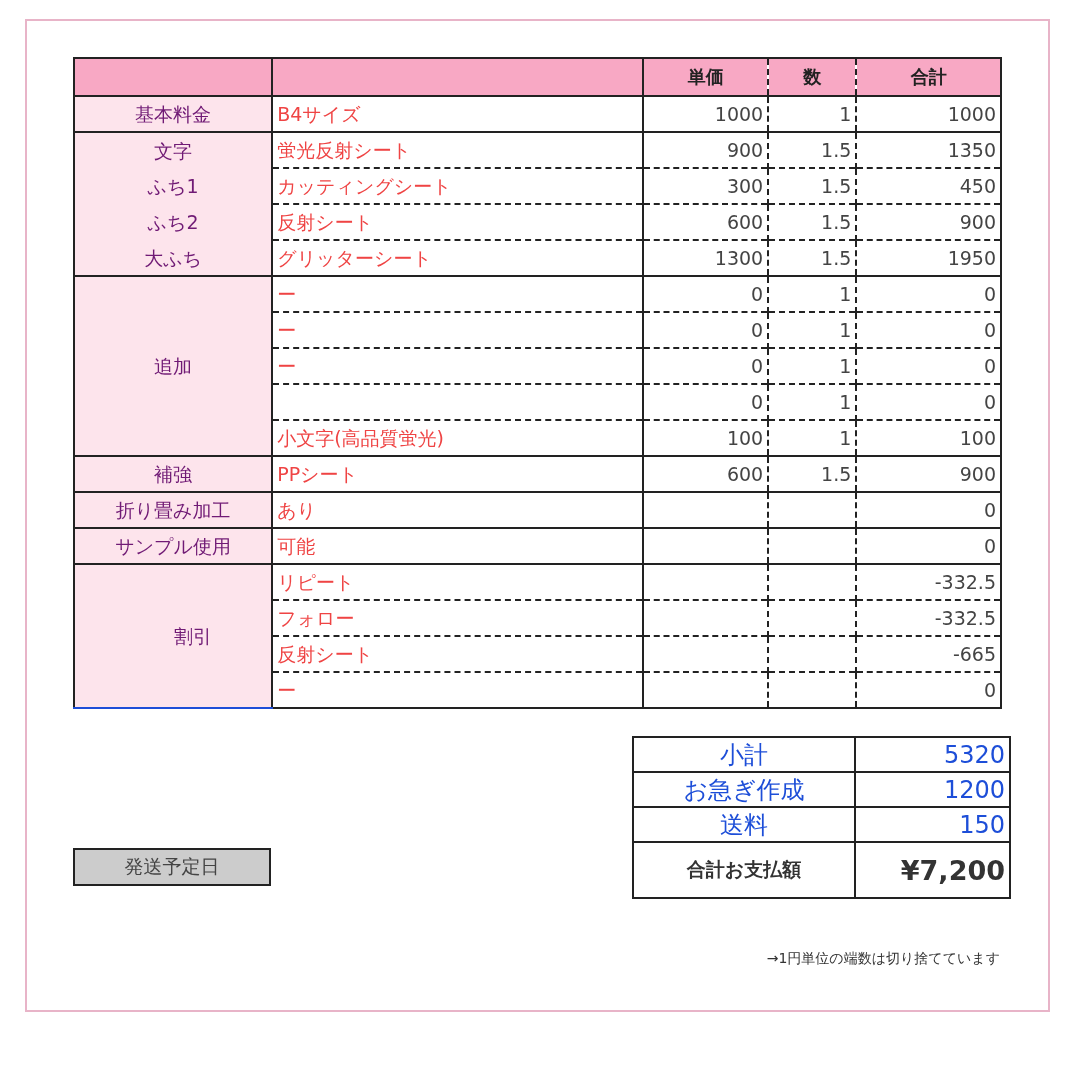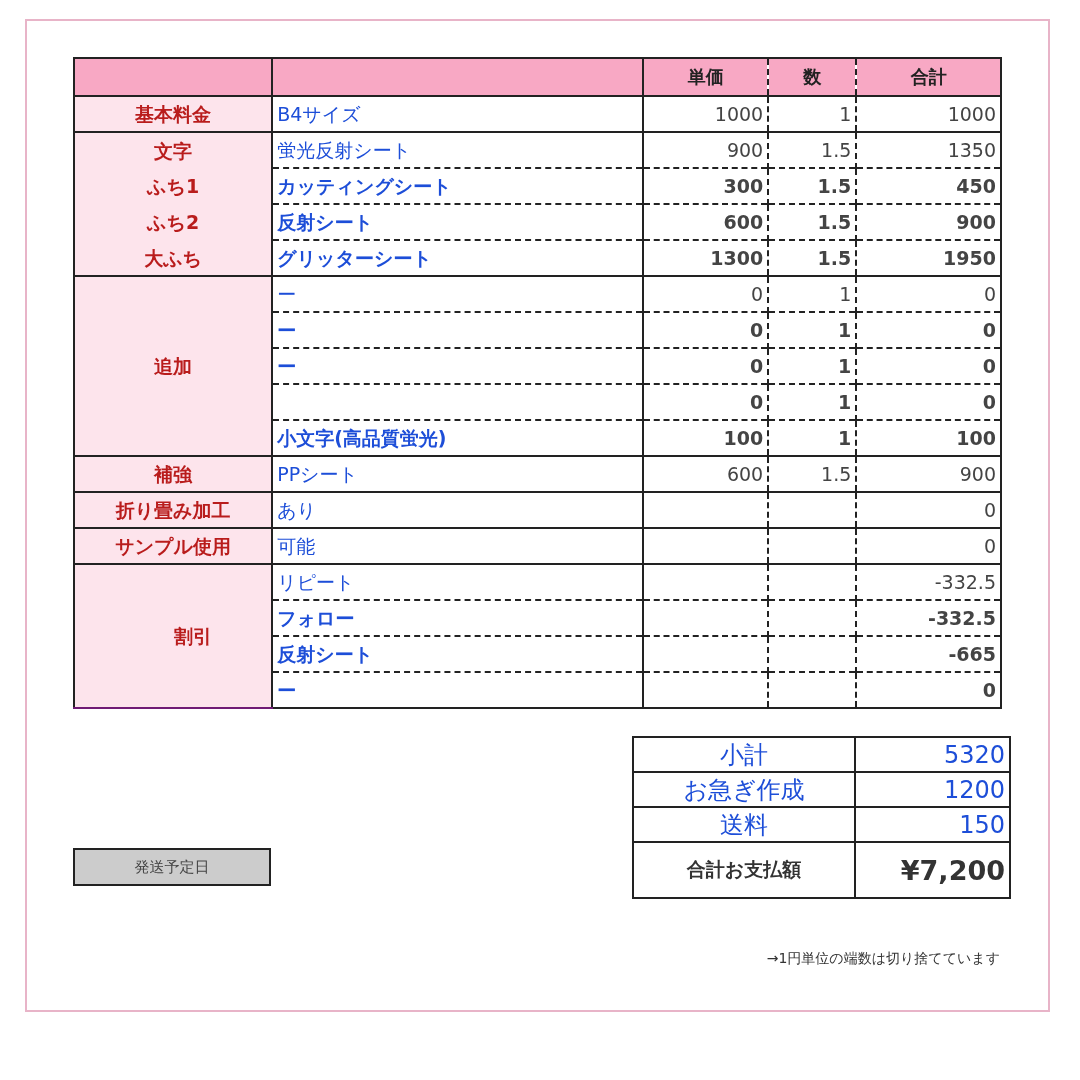--- a/index.html
+++ b/index.html
@@ -5,25 +5,25 @@
   html, body { margin: 0; padding: 0; background: #ffffff; }
   body { width: 1080px; height: 1080px; position: relative; overflow: hidden;
          font-family: "DejaVu Sans", "Liberation Sans", sans-serif; color: #333; }
   .frame { position: absolute; left: 25px; top: 19px; width: 1025px; height: 993px;
            border: 2px solid #e8b4c8; box-sizing: border-box; }
   table { border-collapse: collapse; position: absolute; table-layout: fixed; }
   #main { left: 73px; top: 57px; width: 929px; }
   #main td { height: 34px; padding: 0 4px; font-size: 19px; line-height: 34px; white-space: nowrap; overflow: hidden; }
   #main tr.hdr td { height: 36px; background: #f8a8c4; font-weight: bold; text-align: center; color: #222; font-size: 18px; }
   .c1 { width: 189px; } .c2 { width: 354px; } .c3 { width: 119px; } .c4 { width: 84px; } .c5 { width: 138px; }
-  .cat { background: #fde4ec; font-weight: bold; text-align: center; color: #b91c1c; border-right: 2px solid #222; border-left: 2px solid #222; }
-  .item { text-align: left; color: #1d4ed8; }
+  .cat { background: #fde4ec; font-weight: normal; text-align: center; color: #701a75; border-right: 2px solid #222; border-left: 2px solid #222; }
+  .item { text-align: left; color: #ef4444; }
   .num { text-align: right; color: #444; }
   .b-top td { border-top: 2px solid #222; }
-  .d-top td.item, .d-top td.num { border-top: 2px dashed #222; font-weight: bold; }
+  .d-top td.item, .d-top td.num { border-top: 2px dashed #222; }
   .d-top td.cat { border-top: none; }
   td.p3 { border-left: 2px solid #222; border-right: 2px dashed #222; }
   td.p4 { border-right: 2px dashed #222; }
   td.p5 { border-right: 2px solid #222; }
   tr.last td { border-bottom: 2px solid #222; }
   tr.hdr td { border-top: 2px solid #222; border-bottom: 2px solid #222; }
   tr.hdr td.h1 { border-left: 2px solid #222; border-right: 2px solid #222; }
   tr.hdr td.h3 { border-left: 2px solid #222; border-right: 2px dashed #222; }
   tr.hdr td.h4 { border-right: 2px dashed #222; }
   tr.hdr td.h5 { border-right: 2px solid #222; }
@@ -32,21 +32,21 @@
   #summary td { border: 2px solid #222; height: 33px; font-size: 24px; color: #1d4ed8; padding: 0 4px; }
   #summary td.lbl { width: 212px; text-align: center; }
   #summary td.val { width: 145px; text-align: right; }
   #summary tr.total td { height: 54px; font-weight: bold; color: #333; }
   #summary tr.total td.lbl { font-size: 19px; }
   #summary tr.total td.val { font-size: 27px; padding-left: 32px; }
   .note { position: absolute; left: 640px; top: 950px; width: 360px; text-align: right; font-size: 14px; color: #333; }
 
   #ship { left: 73px; top: 848px; width: 198px; }
   #ship td { border: 2px solid #222; text-align: center; }
-  #ship td.sh-h { background: #cccccc; height: 32px; font-size: 15px; color: #444; }
+  #ship td.sh-h { background: #cccccc; height: 32px; font-size: 19px; color: #444; }
   #ship td.sh-v { height: 56px; font-size: 19px; font-weight: bold; color: #333; }
 </style>
 </head>
 <body>
 
 <div class="frame"></div>
 
 <table id="main">
   <colgroup>
       <col class="c1">
@@ -151,21 +151,21 @@
 
   <tr class="b-top">
     <td class="cat">サンプル使用</td>
     <td class="item">可能</td>
     <td class="num p3"></td>
     <td class="num p4"></td>
     <td class="num p5">0</td>
   </tr>
 
   <tr class="b-top">
-    <td class="cat" rowspan="4" style="border-bottom:2px solid #701a75;padding-left:44px;">割引</td>
+    <td class="cat" rowspan="4" style="border-bottom:2px solid #1d4ed8;padding-left:44px;">割引</td>
     <td class="item">リピート</td>
     <td class="num p3"></td>
     <td class="num p4"></td>
     <td class="num p5">-332.5</td>
   </tr>
   <tr class="d-top">
     <td class="item">フォロー</td>
     <td class="num p3"></td>
     <td class="num p4"></td>
     <td class="num p5">-332.5</td>

